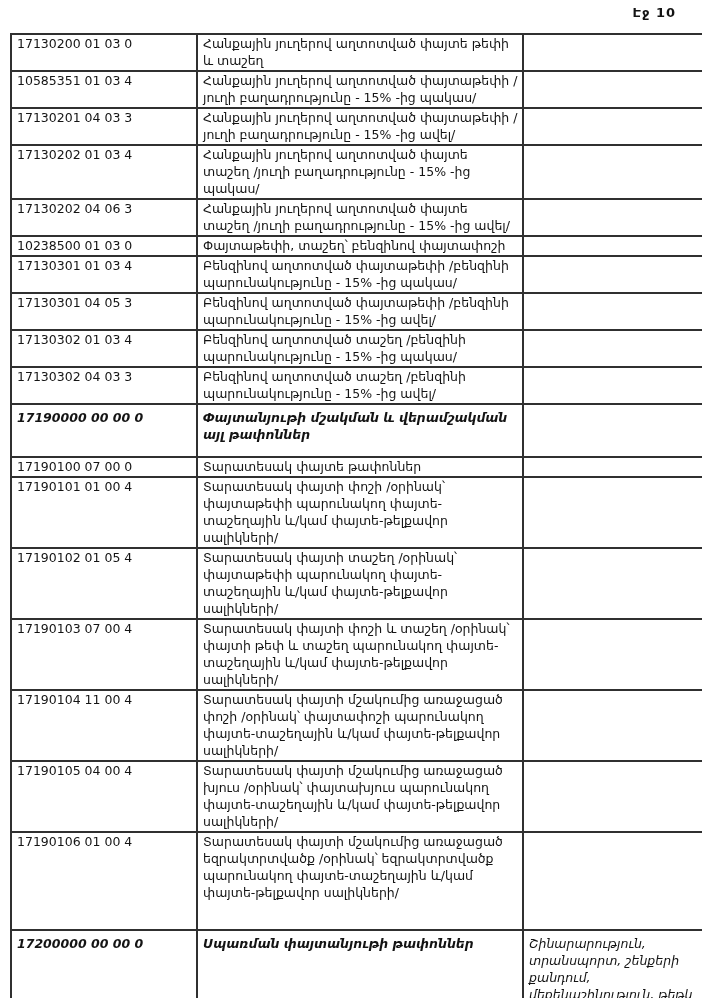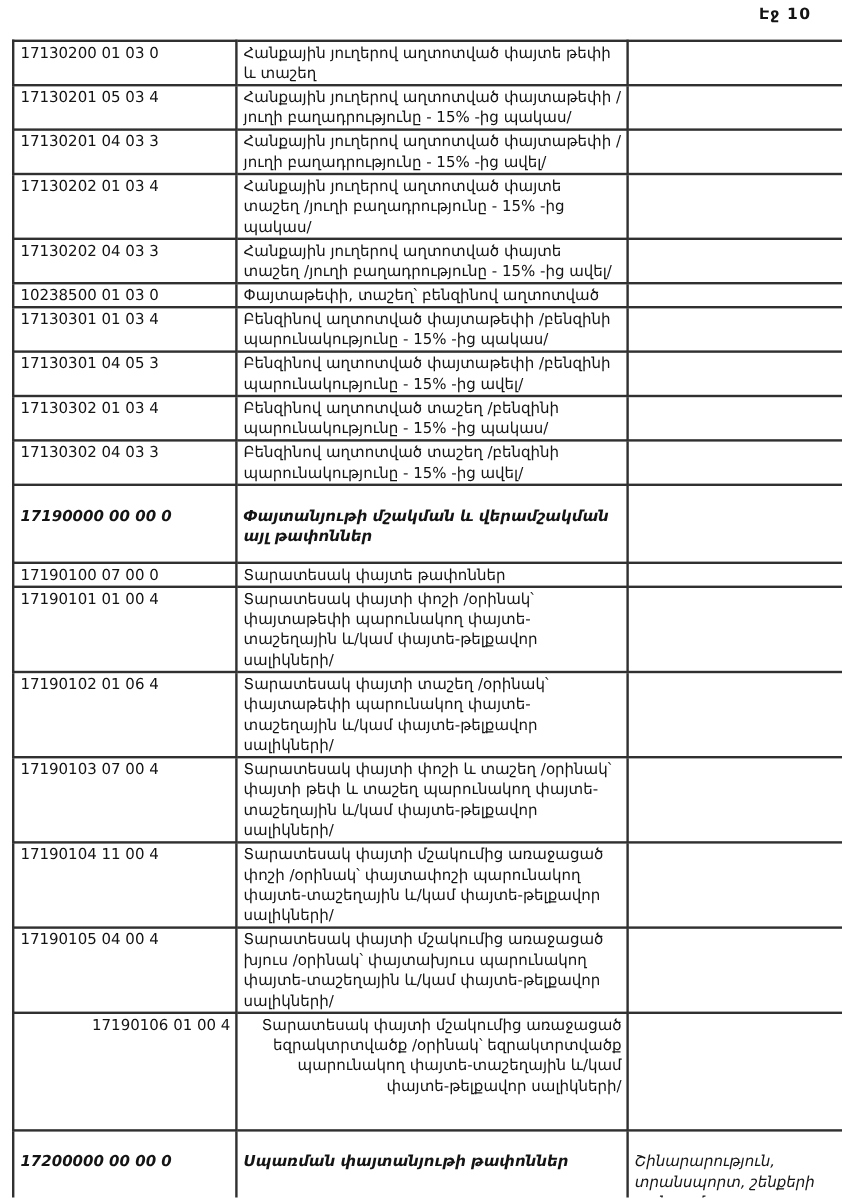--- a/index.html
+++ b/index.html
@@ -41,66 +41,65 @@
   td.col-note{width:190px;}
   tr.section td.col-code,
   tr.section td.col-desc{
     font-weight:bold;
     font-style:italic;
   }
   tr.section td.col-note{
     font-style:italic;
   }
   tr.section td{
-    padding-top:16px;
+    padding-top:4px;
     padding-bottom:13px;
   }
   
   tbody tr:nth-child(18) td{
     padding-bottom:28px;
-    text-align:right;
   }
   
   tbody tr:nth-child(n) td{border-color:#303030;}
 </style>
 </head>
 <body>
 
 <div class="page-header">Էջ 10</div>
 
 <table class="waste-table">
   <tbody id="rows">
       <tr>
     <td class="col-code">17130200 01 03 0</td>
     <td class="col-desc">Հանքային յուղերով աղտոտված փայտե թեփի և տաշեղ</td>
     <td class="col-note"></td>
   </tr>
       <tr>
-    <td class="col-code">17130201 05 03 4</td>
+    <td class="col-code">10585351 01 03 4</td>
     <td class="col-desc">Հանքային յուղերով աղտոտված փայտաթեփի /յուղի բաղադրությունը - 15% -ից պակաս/</td>
     <td class="col-note"></td>
   </tr>
       <tr>
     <td class="col-code">17130201 04 03 3</td>
     <td class="col-desc">Հանքային յուղերով աղտոտված փայտաթեփի /յուղի բաղադրությունը - 15% -ից ավել/</td>
     <td class="col-note"></td>
   </tr>
       <tr>
     <td class="col-code">17130202 01 03 4</td>
     <td class="col-desc">Հանքային յուղերով աղտոտված փայտե տաշեղ /յուղի բաղադրությունը - 15% -ից պակաս/</td>
     <td class="col-note"></td>
   </tr>
       <tr>
-    <td class="col-code">17130202 04 03 3</td>
+    <td class="col-code">17130202 04 06 3</td>
     <td class="col-desc">Հանքային յուղերով աղտոտված փայտե տաշեղ /յուղի բաղադրությունը - 15% -ից ավել/</td>
     <td class="col-note"></td>
   </tr>
       <tr>
     <td class="col-code">10238500 01 03 0</td>
-    <td class="col-desc">Փայտաթեփի, տաշեղ՝ բենզինով աղտոտված</td>
+    <td class="col-desc">Փայտաթեփի, տաշեղ՝ բենզինով փայտափոշի</td>
     <td class="col-note"></td>
   </tr>
       <tr>
     <td class="col-code">17130301 01 03 4</td>
     <td class="col-desc">Բենզինով աղտոտված փայտաթեփի /բենզինի պարունակությունը - 15% -ից պակաս/</td>
     <td class="col-note"></td>
   </tr>
       <tr>
     <td class="col-code">17130301 04 05 3</td>
     <td class="col-desc">Բենզինով աղտոտված փայտաթեփի /բենզինի պարունակությունը - 15% -ից ավել/</td>
@@ -125,21 +124,21 @@
     <td class="col-code">17190100 07 00 0</td>
     <td class="col-desc">Տարատեսակ փայտե թափոններ</td>
     <td class="col-note"></td>
   </tr>
       <tr>
     <td class="col-code">17190101 01 00 4</td>
     <td class="col-desc">Տարատեսակ փայտի փոշի /օրինակ՝ փայտաթեփի պարունակող փայտե-տաշեղային և/կամ փայտե-թելքավոր սալիկների/</td>
     <td class="col-note"></td>
   </tr>
       <tr>
-    <td class="col-code">17190102 01 06 4</td>
+    <td class="col-code">17190102 01 05 4</td>
     <td class="col-desc">Տարատեսակ փայտի տաշեղ /օրինակ՝ փայտաթեփի պարունակող փայտե-տաշեղային և/կամ փայտե-թելքավոր սալիկների/</td>
     <td class="col-note"></td>
   </tr>
       <tr>
     <td class="col-code">17190103 07 00 4</td>
     <td class="col-desc">Տարատեսակ փայտի փոշի և տաշեղ /օրինակ՝ փայտի թեփ և տաշեղ պարունակող փայտե-տաշեղային և/կամ փայտե-թելքավոր սալիկների/</td>
     <td class="col-note"></td>
   </tr>
       <tr>
     <td class="col-code">17190104 11 00 4</td>

